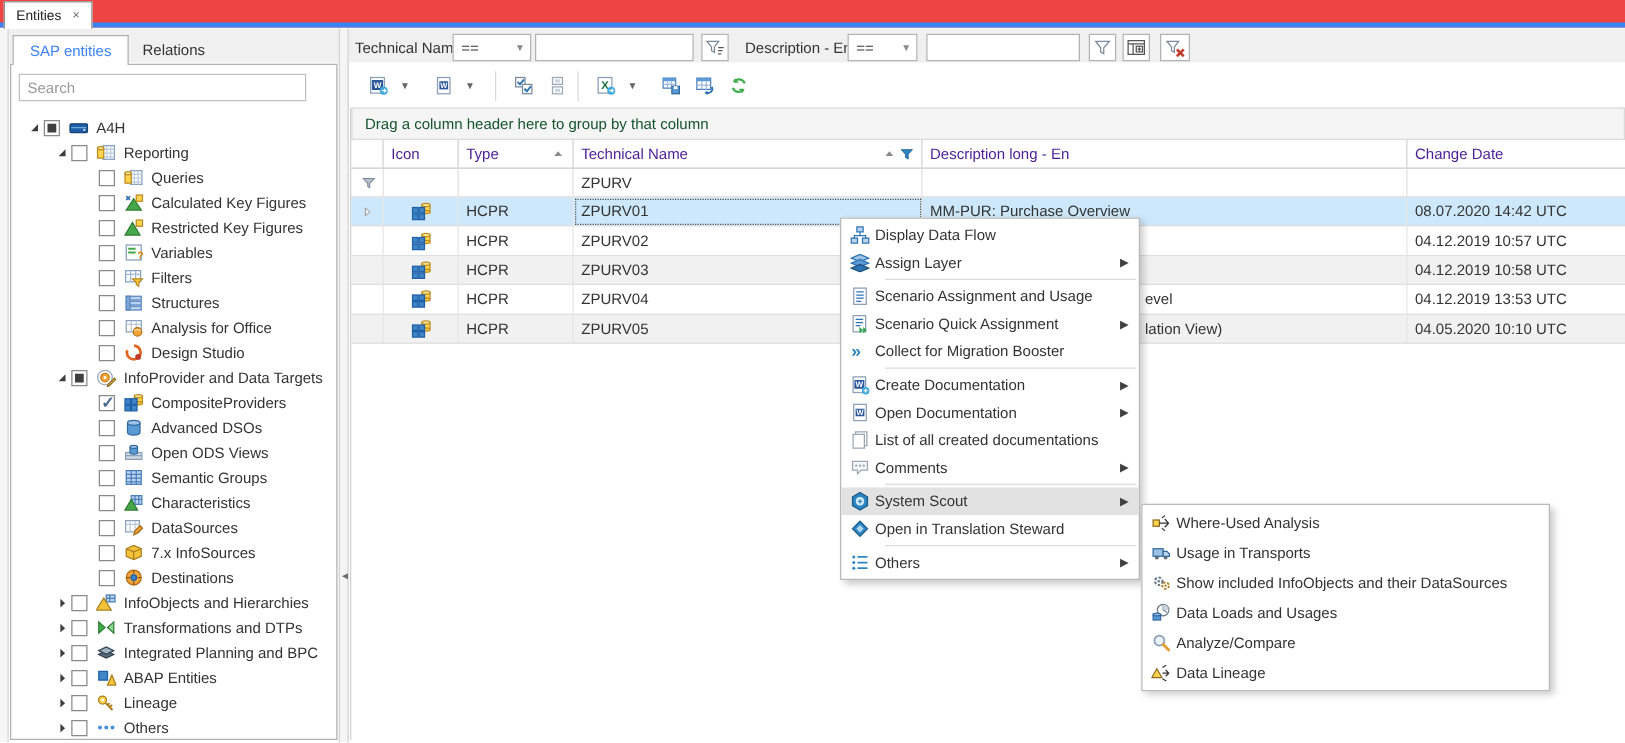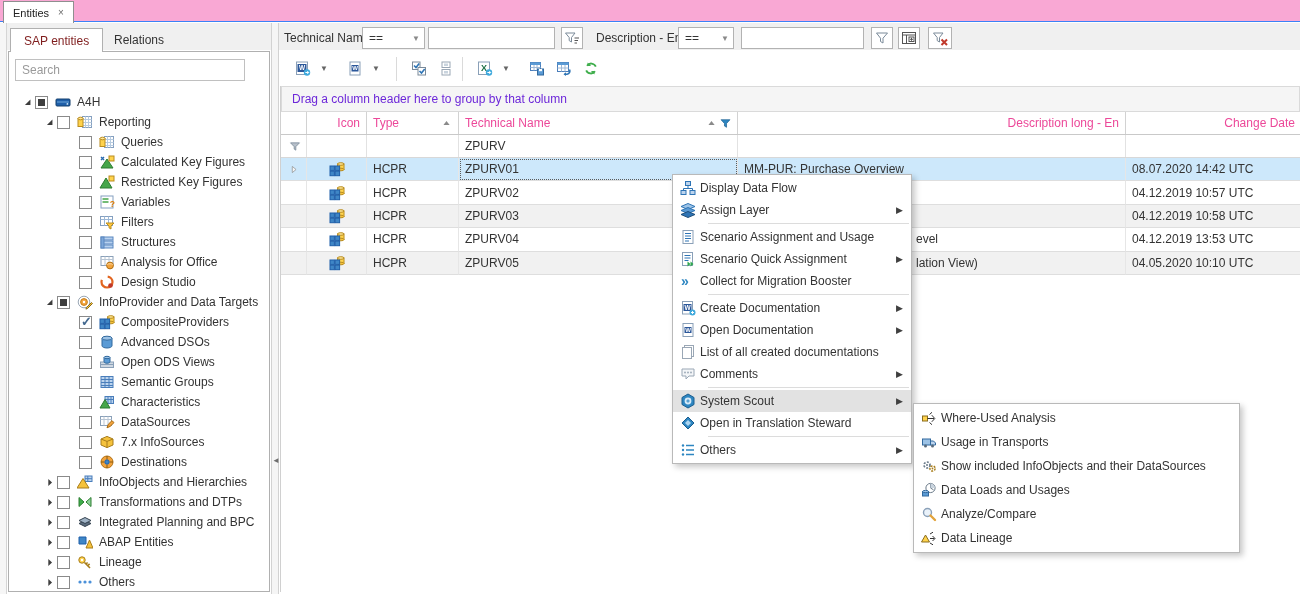--- a/index.html
+++ b/index.html
@@ -7,39 +7,39 @@
   body {
     position: relative; overflow: hidden; background:#fff;
     font-family:"Liberation Sans", sans-serif; font-size:12px; color:#333;
   }
   .ic { display:inline-block; width:16px; height:16px; flex:0 0 16px; }
   .ic svg { display:block; width:100%; height:100%; }
   .ic10 { width:11px; height:11px; flex:0 0 11px; }
 
   
   #tabstrip { position:absolute; left:0; top:0; width:1300px; height:22px;
-    background:#f9a8d4; border-bottom:1px solid #3b82f6; }
+    background:#ef4444; border-bottom:4px solid #3b82f6; }
   #doc-tab { position:absolute; left:3px; top:1px; height:22px; min-width:68px;
     background:#fff; border:1px solid #8f8f8f; border-bottom:none; z-index:3;
     display:flex; align-items:center; gap:9px; padding:0 9px; font-size:11px; color:#222; }
   #doc-tab .x { color:#6d6d6d; font-size:10px; }
 
   
   #filterstrip { position:absolute; left:0; top:23px; width:1300px; height:27px;
     background:#f0f0f0; }
 
   
   #lstrip { position:absolute; left:0; top:23px; width:7px; height:571px;
     background:#f6f6f6; border-right:1px solid #d5d5d5; }
 
   
   .side-tab { position:absolute; top:28px; height:24px; display:flex; align-items:center;
     padding:0 13px; white-space:nowrap; }
   #tab-sap { left:10px; background:#fff; border:1px solid #b0b0b0; border-bottom:none;
-    color:#7f1d1d; z-index:2; }
+    color:#3b82f6; z-index:2; }
   #tab-rel { left:101px; color:#333; }
   #sidepanel { position:absolute; left:8px; top:51px; width:262px; height:541px;
     background:#fff; border:1px solid #b0b0b0; }
   #search { position:absolute; left:6px; top:7px; width:230px; height:22px;
     border:1px solid #c0c0c0; padding:0 6px; font:inherit; color:#333; background:#fff; }
   #search::placeholder { color:#9a9a9a; }
   #tree { position:absolute; left:0; top:40px; right:0; bottom:0; overflow:hidden; }
   .trow { height:20px; display:flex; align-items:center; white-space:nowrap; }
   .tsp { flex:0 0 auto; height:1px; }
   .tarrow { width:14px; height:14px; flex:0 0 14px; display:flex; align-items:center; justify-content:center; }
@@ -73,27 +73,27 @@
   .tbtn { width:26px; height:24px; display:flex; align-items:center; justify-content:center; margin-right:1px; }
   .tbtn .ic { width:17px; height:17px; }
   .tcaret { width:14px; height:24px; display:flex; align-items:center; justify-content:center;
     color:#666; font-size:8px; margin-right:11px; }
   .tsep { width:1px; height:24px; background:#dadada; margin:0 9px 0 2px; flex:0 0 1px; }
 
   
   #grid { position:absolute; left:280px; top:86px; width:1020px; height:506px; background:#fff;
     border-left:1px solid #d0d0d0; }
   #grouppanel { height:26px; background:#f5f5f5; border:1px solid #dadada;
-    display:flex; align-items:center; padding-left:10px; color:#6d28d9; }
+    display:flex; align-items:center; padding-left:10px; color:#14532d; }
   .gridline { display:flex; }
   .c0{width:26px;flex:0 0 26px;} .c1{width:60px;flex:0 0 60px;} .c2{width:92px;flex:0 0 92px;}
   .c3{width:279px;flex:0 0 279px;} .c4{width:388px;flex:0 0 388px;} .c5{width:175px;flex:0 0 175px;}
   #headerrow { height:23px; border-bottom:1px solid #c9c9c9; }
-  .hcell { display:flex; align-items:center; padding:0 6px; color:#ec4899;
-    border-right:1px solid #d2d2d2; overflow:hidden; white-space:nowrap;justify-content:flex-end; }
+  .hcell { display:flex; align-items:center; padding:0 6px; color:#4c1d95;
+    border-right:1px solid #d2d2d2; overflow:hidden; white-space:nowrap; }
   .hcell .hicons { margin-left:auto; display:flex; align-items:center; gap:3px; }
   #filterrow { height:23px; border-bottom:1px solid #d8d8d8; }
   .fcell { display:flex; align-items:center; padding:0 6px; border-right:1px solid #e2e2e2;
     overflow:hidden; white-space:nowrap; }
   .grow { height:23.4px; }
   .gcell { display:flex; align-items:center; padding:0 6px; border-right:1px solid #e6e6e6;
     border-bottom:1px solid #dedede; overflow:hidden; white-space:nowrap; }
   .grow.odd { background:#f1f1f1; }
   .grow.sel { background:#cde8fb; }
   .grow.sel .c3 { outline:1px dotted #5a5a5a; outline-offset:-2px; }

